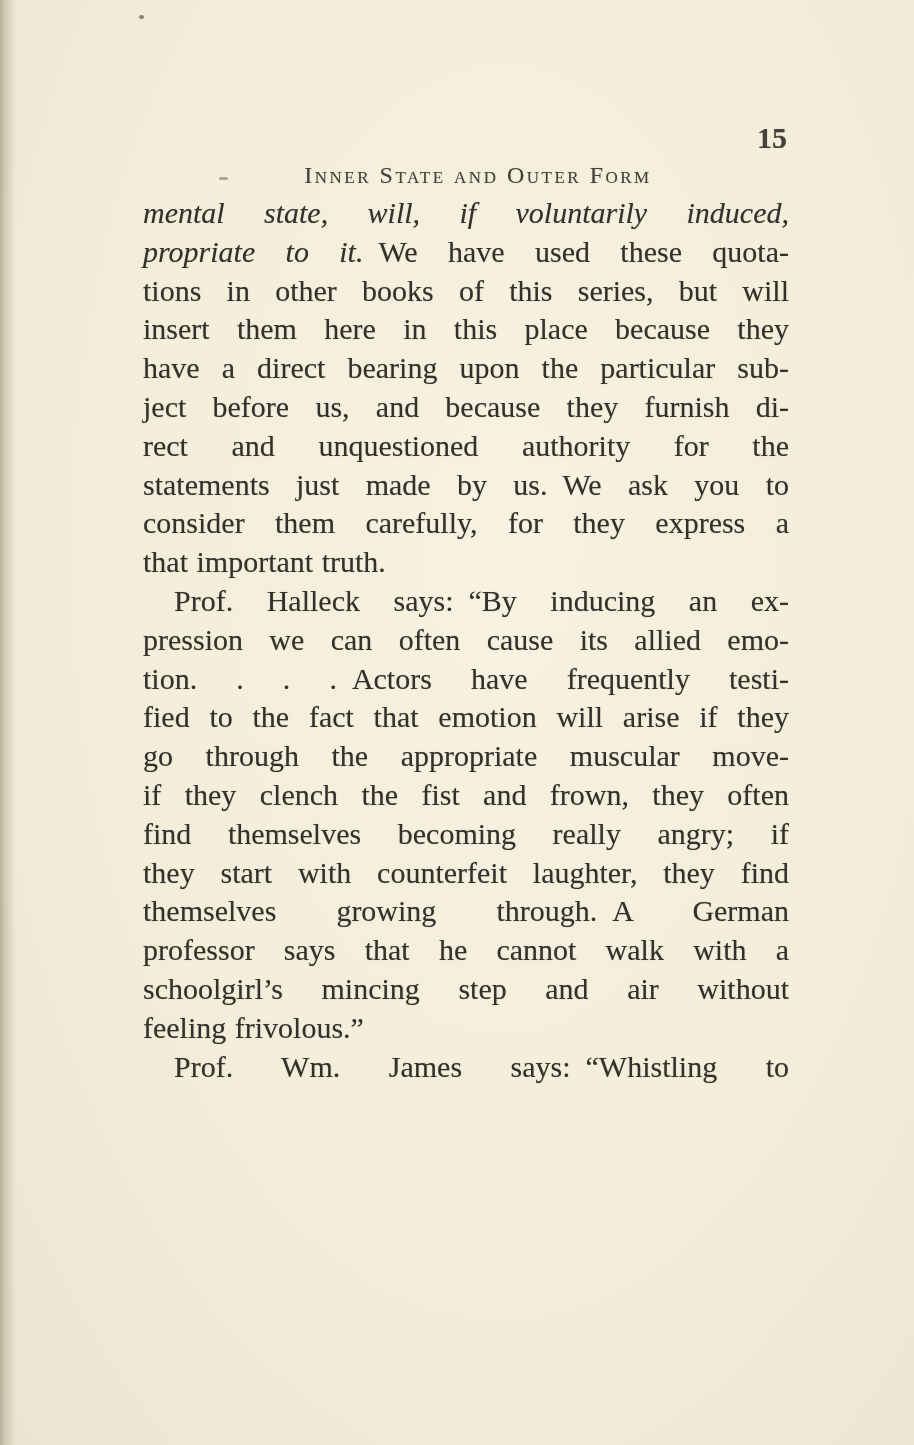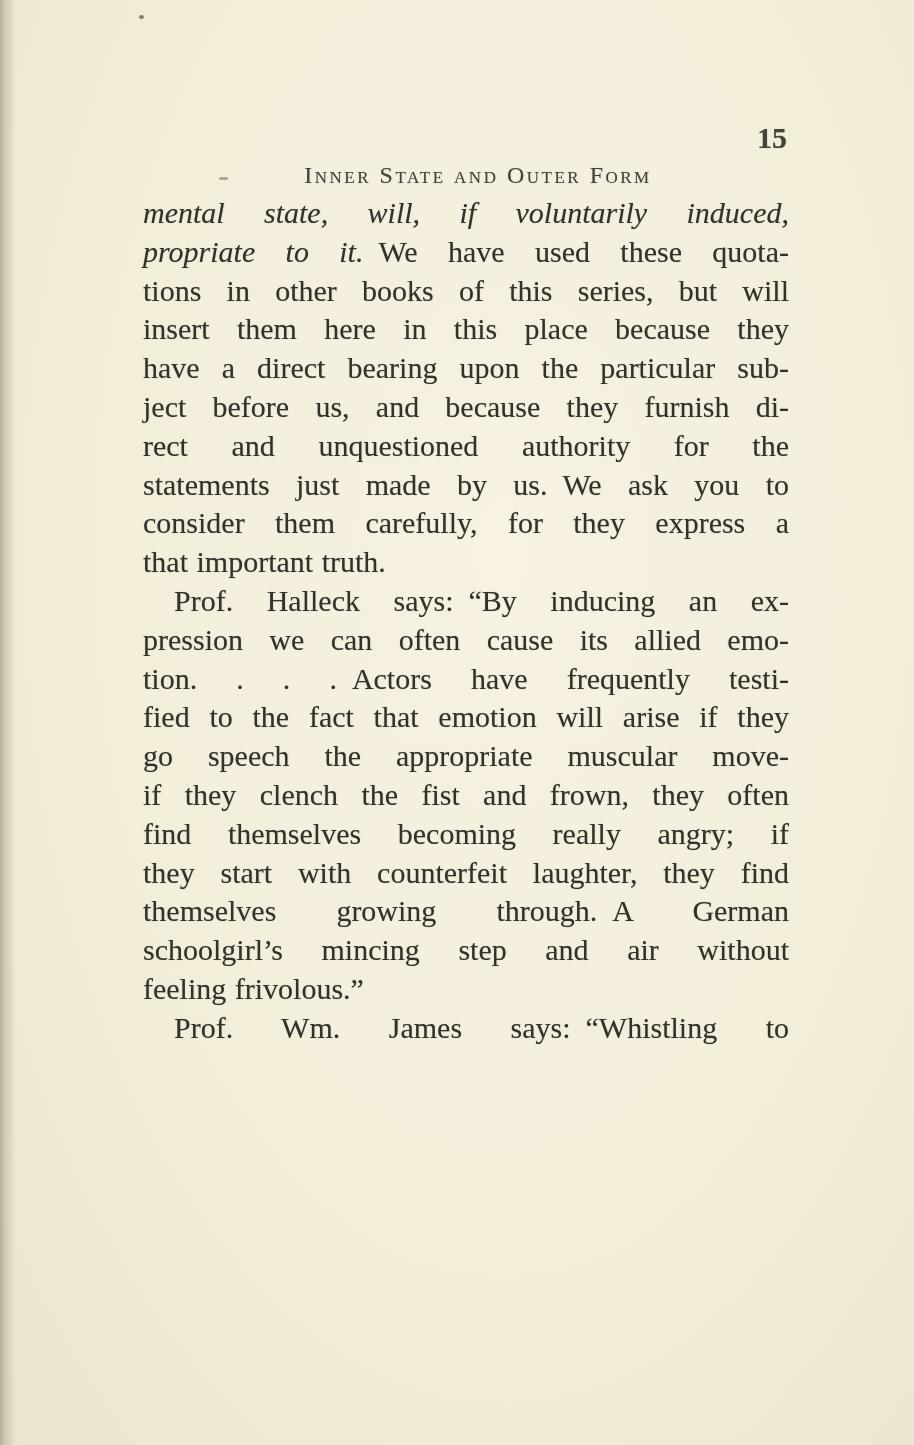--- a/index.html
+++ b/index.html
@@ -106,22 +106,23 @@
       <div class="line"><span>have a direct bearing upon the particular sub-</span></div>
       <div class="line"><span>ject before us, and because they furnish di-</span></div>
       <div class="line"><span>rect and unquestioned authority for the</span></div>
       <div class="line"><span>statements just made by us. We ask you to</span></div>
       <div class="line"><span>consider them carefully, for they express a</span></div>
       <div class="line no-just"><span>that important truth.</span></div>
       <div class="line indent"><span>Prof. Halleck says: “By inducing an ex-</span></div>
       <div class="line"><span>pression we can often cause its allied emo-</span></div>
       <div class="line"><span>tion. . . . Actors have frequently testi-</span></div>
       <div class="line"><span>fied to the fact that emotion will arise if they</span></div>
-      <div class="line"><span>go speech the appropriate muscular move-</span></div>
+      <div class="line"><span>go through the appropriate muscular move-</span></div>
       <div class="line"><span>if they clench the fist and frown, they often</span></div>
       <div class="line"><span>find themselves becoming really angry; if</span></div>
       <div class="line"><span>they start with counterfeit laughter, they find</span></div>
       <div class="line"><span>themselves growing through. A German</span></div>
+      <div class="line"><span>professor says that he cannot walk with a</span></div>
       <div class="line"><span>schoolgirl’s mincing step and air without</span></div>
       <div class="line no-just"><span>feeling frivolous.”</span></div>
       <div class="line indent"><span>Prof. Wm. James says: “Whistling to</span></div>
     </main>
 </div>
 
 </body></html>

